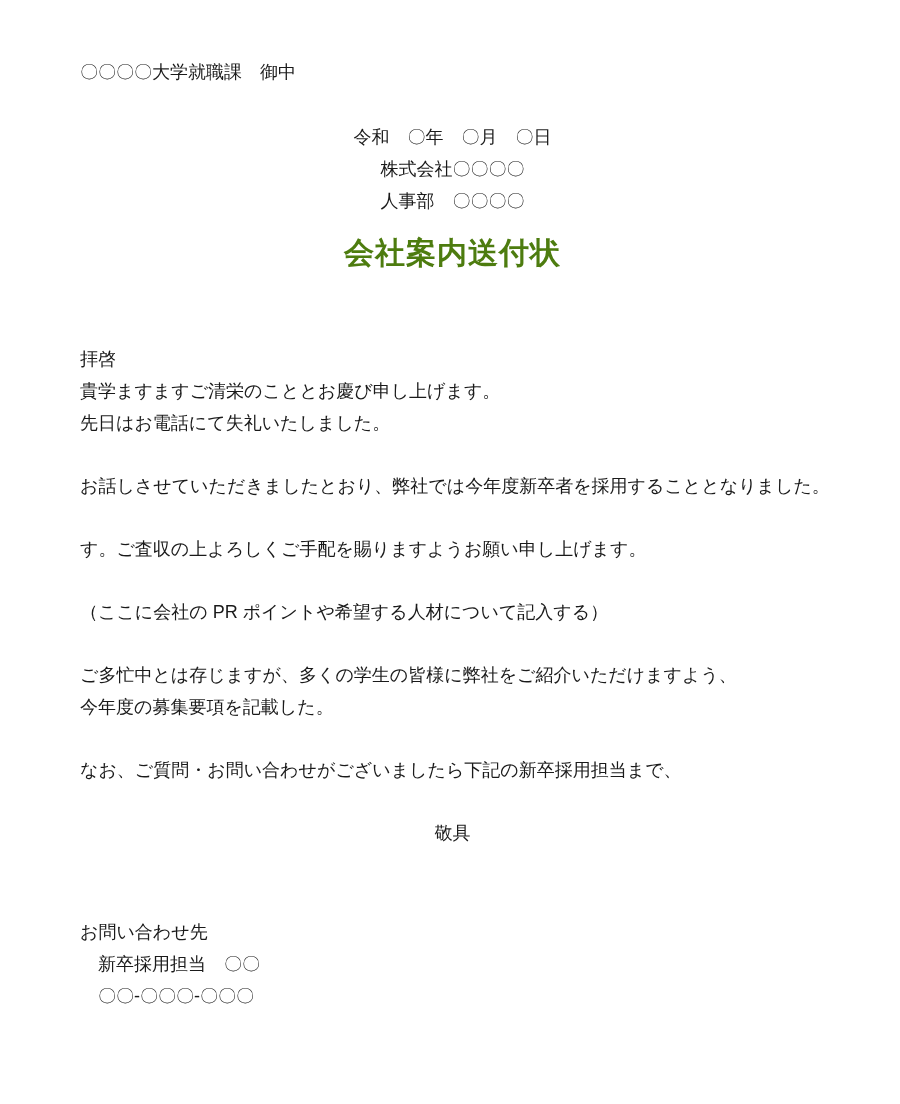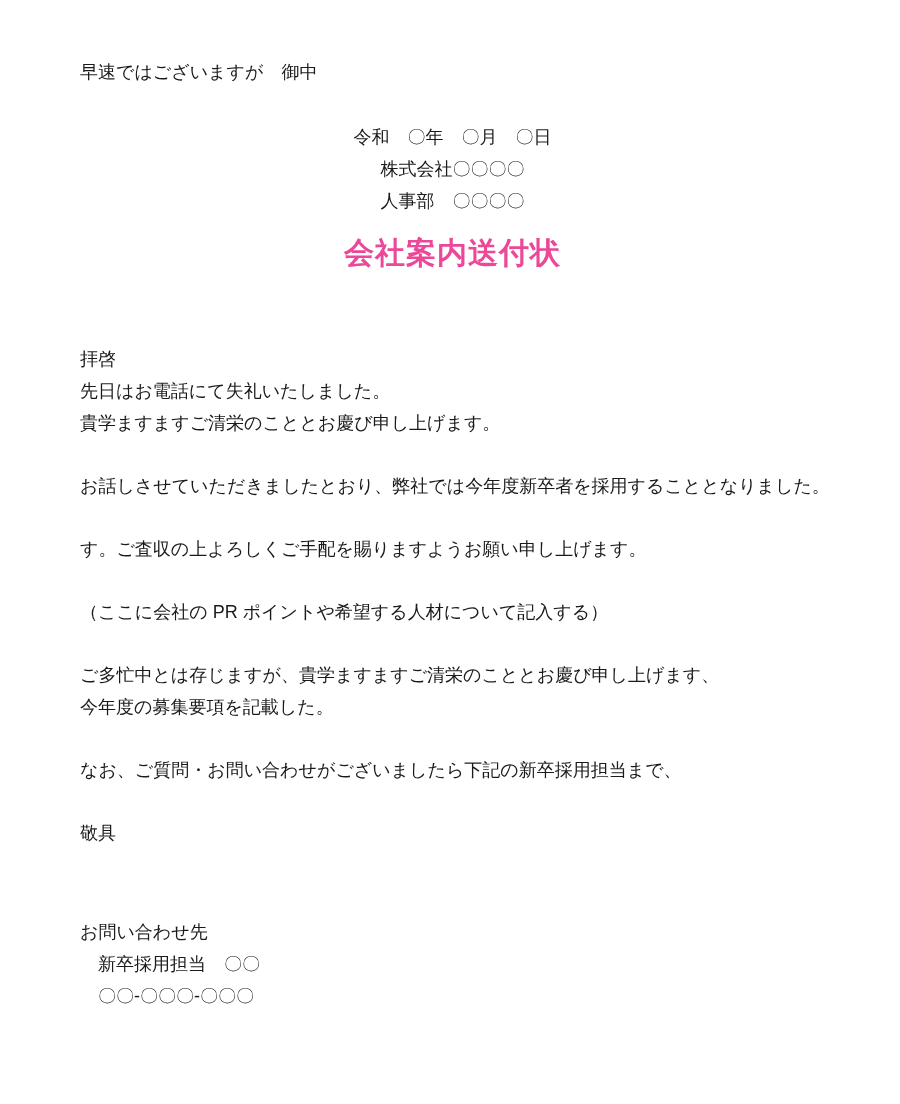--- a/index.html
+++ b/index.html
@@ -31,76 +31,76 @@
     margin-top: 33px;
     text-align: center;
   }
   .doc-title {
     margin: 16px 0 0 0;
     text-align: center;
     font-size: 30px;
     font-weight: bold;
     line-height: 40px;
     letter-spacing: 1px;
-    color: #ec4899;
+    color: #4d7c0f;
   }
   .body-block {
     margin-top: 70px;
   }
   .para {
     margin: 0 0 31px 0;
   }
   .closing {
-    text-align: left;
+    text-align: center;
     margin: 0;
   }
   .contact-block {
     margin-top: 67px;
   }
   .indent {
     padding-left: 18px;
   }
 </style>
 </head>
 <body>
 
 <div class="page">
 
-  <div class="recipient">早速ではございますが　御中</div>
+  <div class="recipient">〇〇〇〇大学就職課　御中</div>
 
   <div class="date-block">
     <div class="line">令和　〇年　〇月　〇日</div>
     <div class="line">株式会社〇〇〇〇</div>
     <div class="line">人事部　〇〇〇〇</div>
   </div>
 
   <h1 class="doc-title">会社案内送付状</h1>
 
   <div class="body-block">
 
     <div class="para">
       <div class="line">拝啓</div>
+      <div class="line">貴学ますますご清栄のこととお慶び申し上げます。</div>
       <div class="line">先日はお電話にて失礼いたしました。</div>
-      <div class="line">貴学ますますご清栄のこととお慶び申し上げます。</div>
     </div>
 
     <div class="para">
       <div class="line">お話しさせていただきましたとおり、弊社では今年度新卒者を採用することとなりました。</div>
     </div>
 
     <div class="para">
       <div class="line">す。ご査収の上よろしくご手配を賜りますようお願い申し上げます。</div>
     </div>
 
     <div class="para">
       <div class="line">（ここに会社の PR ポイントや希望する人材について記入する）</div>
     </div>
 
     <div class="para">
-      <div class="line">ご多忙中とは存じますが、貴学ますますご清栄のこととお慶び申し上げます、</div>
+      <div class="line">ご多忙中とは存じますが、多くの学生の皆様に弊社をご紹介いただけますよう、</div>
       <div class="line">今年度の募集要項を記載した。</div>
     </div>
 
     <div class="para">
       <div class="line">なお、ご質問・お問い合わせがございましたら下記の新卒採用担当まで、</div>
     </div>
 
     <div class="closing line">敬具</div>
 
   </div>

